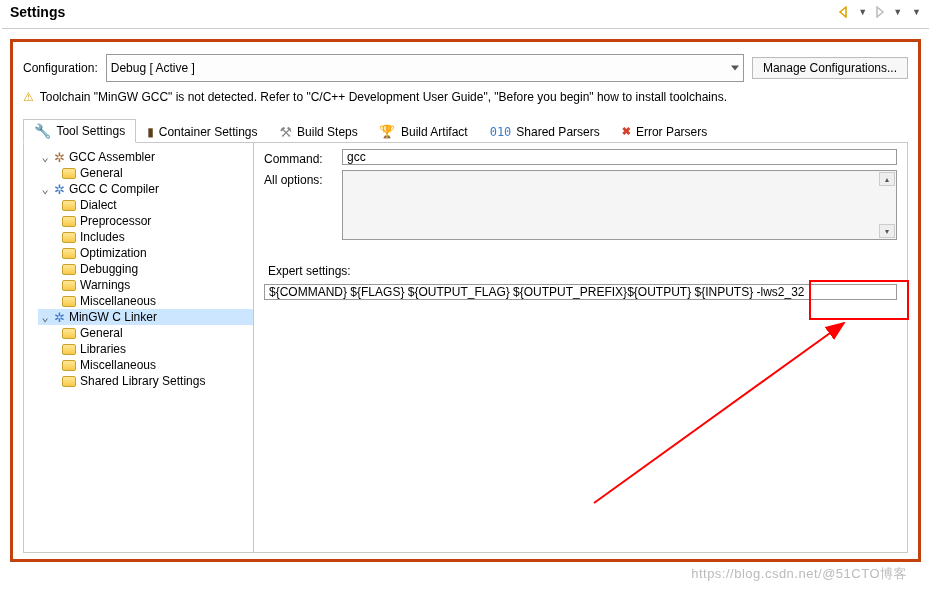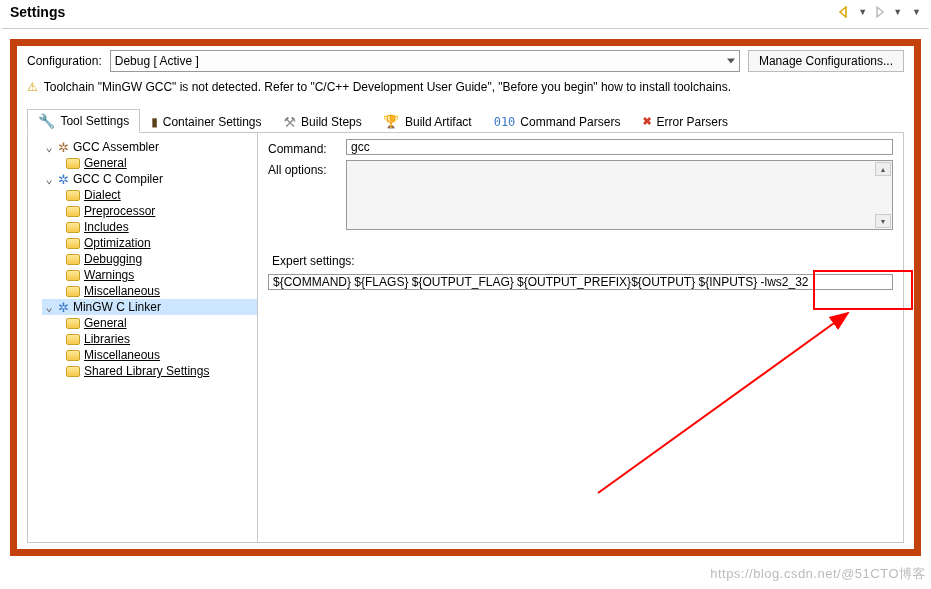--- a/index.html
+++ b/index.html
@@ -2,49 +2,49 @@
 <html><head>
 <meta charset="utf-8">
 <style>
   * { box-sizing: border-box; font-family: "Segoe UI", Tahoma, sans-serif; font-size: 12px; }
   body { margin: 0; background: #fff; color: #000; width: 931px; height: 589px; overflow: hidden; position: relative; }
   .titlebar { display: flex; align-items: center; justify-content: space-between; padding: 4px 10px 8px 10px; gap: 28px; }
   .titlebar h1 { font-size: 14px; font-weight: bold; margin: 0; }
   .nav-icons { display: flex; align-items: center; gap: 6px; }
   .nav-icons span { display: inline-flex; align-items: center; }
   .hr { border-top: 1px solid #ccc; margin: 0 2px; }
-  .config-panel { border: 7px solid #c2410c; margin: 10px 10px 0 10px; padding: 4px 10px 6px 10px; }
+  .config-panel { border: 3px solid #c2410c; margin: 10px 10px 0 10px; padding: 12px 10px 6px 10px; }
   .config-row { display: flex; align-items: center; gap: 8px; }
   .config-row label { white-space: nowrap; }
-  .dropdown { flex: 1; border: 1px solid #999; background: #fdfdfd; padding: 2px 18px 2px 4px; position: relative; height: 22px; display: flex; align-items: center; }
+  .dropdown { flex: 1; border: 1px solid #999; background: #fdfdfd; padding: 2px 18px 2px 4px; position: relative; height: 28px; display: flex; align-items: center; }
   .dropdown::after { content: ""; position: absolute; right: 4px; top: 50%; width: 0; height: 0; border-left: 4px solid transparent; border-right: 4px solid transparent; border-top: 5px solid #555; transform: translateY(-50%); }
   .btn { border: 1px solid #bbb; background: #f7f7f7; padding: 3px 10px; height: 22px; display: inline-flex; align-items: center; }
   .warn-row { margin-top: 8px; display: flex; align-items: center; gap: 6px; }
   .tabs { display: flex; border-bottom: 1px solid #c8c8c8; margin-top: 14px; }
   .tab { display: flex; align-items: center; gap: 5px; padding: 4px 10px; border: 1px solid transparent; border-bottom: none; position: relative; top: 1px; cursor: pointer; }
   .tab.active { border-color: #c8c8c8; background: #fff; border-bottom: 1px solid #fff; }
   .content { display: flex; border: 1px solid #c8c8c8; border-top: none; height: 410px; }
   .tree { width: 230px; border-right: 1px solid #c8c8c8; padding: 6px 0; overflow: auto; }
   .tree ul { list-style: none; margin: 0; padding: 0 0 0 14px; }
   .tree li { padding: 1px 2px; display: flex; align-items: center; gap: 4px; white-space: nowrap; }
-  .tree li.subitem { padding-left: 24px; text-decoration: underline; }
+  .tree li.subitem { padding-left: 24px; }
   .tree li.sel { background: #cde6ff; }
   .expander { width: 10px; display: inline-block; text-align: center; color: #555; font-family: monospace; }
   .form { flex: 1; padding: 6px 10px; position: relative; }
   .form-row { display: flex; align-items: flex-start; margin-bottom: 4px; }
   .form-label { width: 78px; padding-top: 3px; }
   .form-label.wide { width: 78px; }
   .text-input { flex: 1; border: 1px solid #999; padding: 2px 4px; height: 16px; background: #fff; }
   .textarea { flex: 1; border: 1px solid #999; background: #f5f5f5; height: 70px; position: relative; }
   .textarea .scroll-up, .textarea .scroll-down { position: absolute; right: 1px; width: 16px; height: 14px; background: #eee; border: 1px solid #ccc; display: flex; align-items: center; justify-content: center; font-size: 8px; color: #555; }
   .textarea .scroll-up { top: 1px; } .textarea .scroll-down { bottom: 1px; }
   .section-label { margin: 24px 0 6px 4px; }
   .highlight-box { position: absolute; border: 2px solid #ff0000; pointer-events: none; }
   .arrow-svg { position: absolute; pointer-events: none; }
-  .watermark { position: absolute; right: 5px; bottom: 6px; color: #bbb; font-size: 13px; letter-spacing: 0.5px; }
+  .watermark { position: absolute; right: 24px; bottom: 6px; color: #bbb; font-size: 13px; letter-spacing: 0.5px; }
   .icon-folder { width: 14px; height: 11px; background: linear-gradient(#ffe79a,#f7c94a); border: 1px solid #c9a227; border-radius: 2px; display: inline-block; }
   .icon-gear { color: #3b79c9; font-size: 13px; line-height: 1; }
   .icon-asm  { color: #a86e3a; font-size: 13px; line-height: 1; }
   .icon-wrench { color: #888; font-size: 14px; line-height:1; }
   .icon-box   { color: #5c3f1a; font-size: 12px; }
   .icon-trophy{ color: #d9a404; font-size: 13px; }
   .icon-bin   { color: #3b79c9; font-size: 12px; }
   .icon-err   { color: #d13e2a; font-weight: bold; font-size: 11px; }
   .icon-warn  { color: #d79a00; font-size: 12px; }
 </style>
@@ -96,21 +96,21 @@
     <div class="tab">
       <span class="icon-wrench">⚒</span>
       <span>Build Steps</span>
     </div>
     <div class="tab">
       <span class="icon-trophy">🏆</span>
       <span>Build Artifact</span>
     </div>
     <div class="tab">
       <span class="icon-bin" style="font-family:monospace;">010</span>
-      <span>Command Parsers</span>
+      <span>Shared Parsers</span>
     </div>
     <div class="tab">
       <span class="icon-err">✖</span>
       <span>Error Parsers</span>
     </div>
   </div>
 
   <div class="content">
     <div class="tree">
       <ul>

